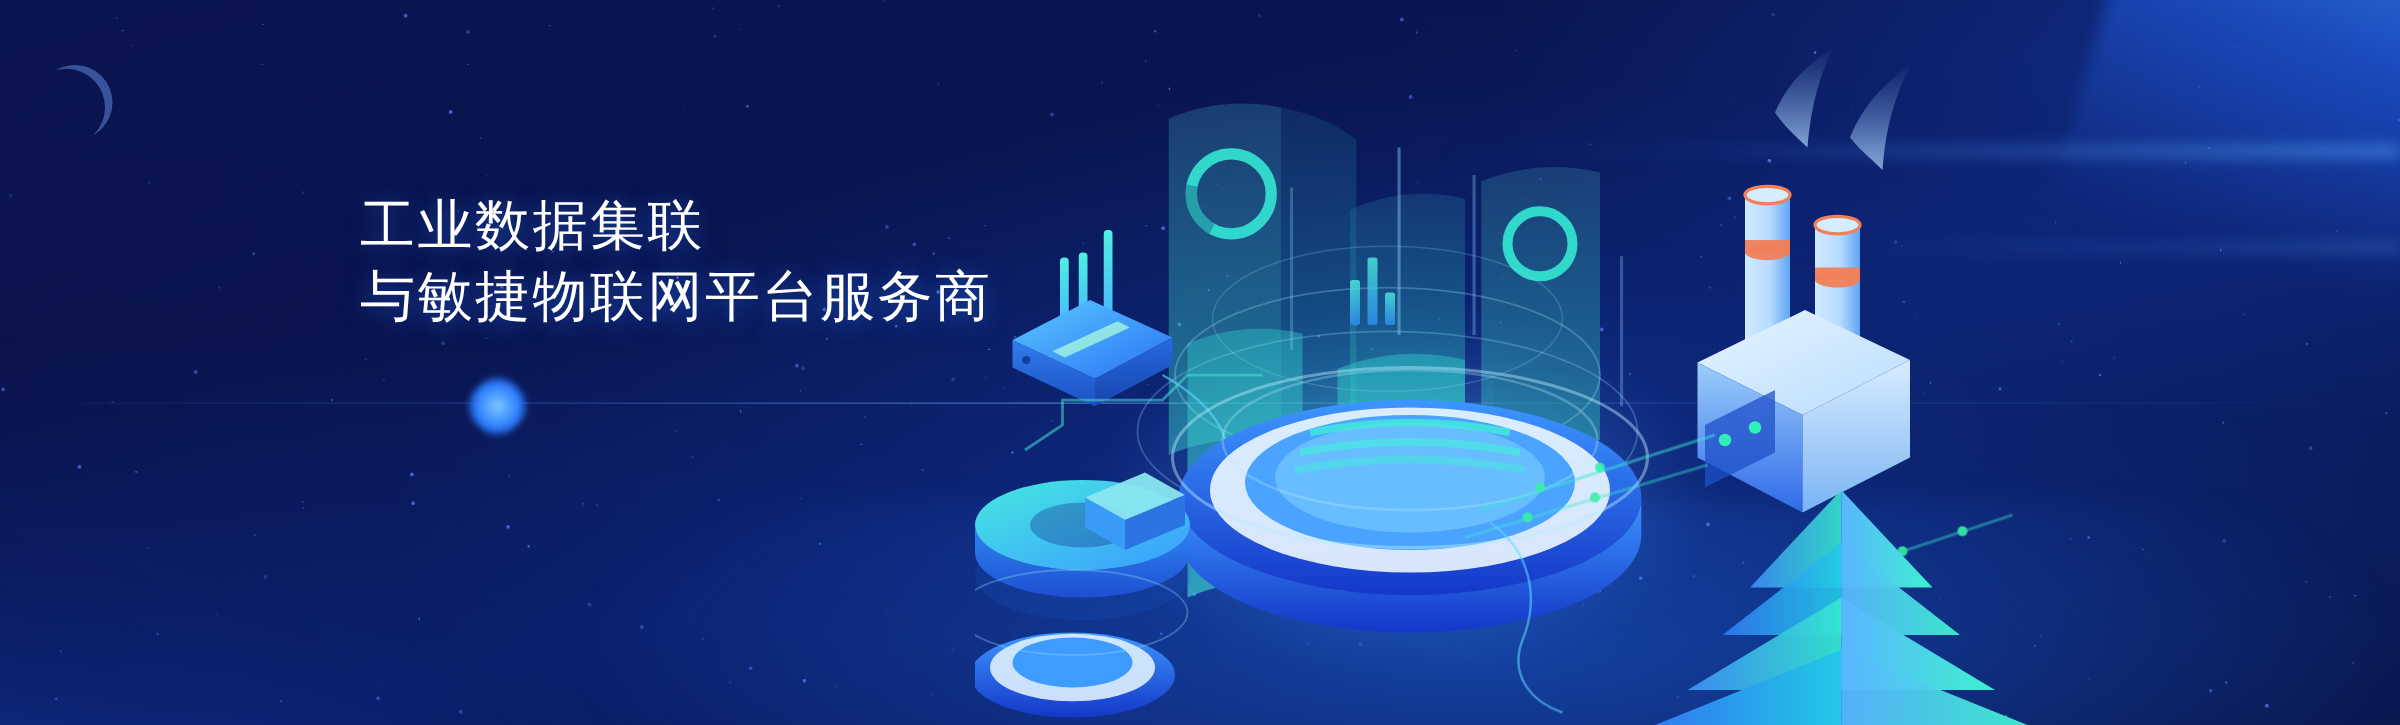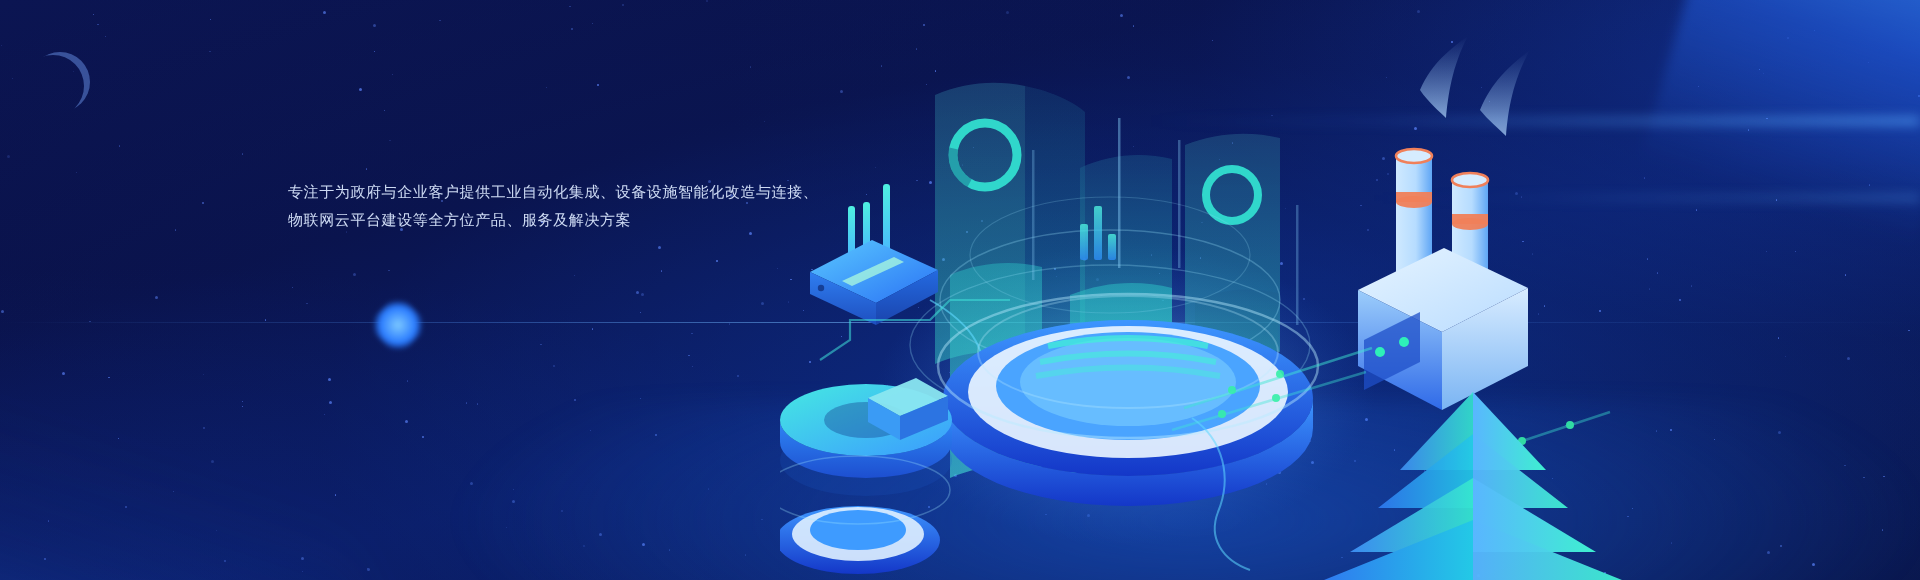--- a/index.html
+++ b/index.html
@@ -347,22 +347,22 @@
 
   <div class="beam beam-diag"></div>
   <div class="beam beam-h1"></div>
   <div class="beam beam-h2"></div>
   <div class="beam beam-bl"></div>
   <div class="floorglow"></div>
   <div class="hline" style="top:322px"></div>
   <div class="diamond" style="left:375px;top:302px"></div>
 
   <div class="copy">
-    <p class="subtitle">专注于为政府与企业客户提供工业自动化集成、设备设施智能化改造与连接、
-物联网云平台建设等全方位产品、服务及解决方案</p>
+    <h1 class="title">工业数据集联
+与敏捷物联网平台服务商</h1>
   </div>
 
   <div class="art">
     <svg width="1140" height="580" viewBox="0 0 1140 580" xmlns="http://www.w3.org/2000/svg">
       <defs>
         <linearGradient id="gTowerA" x1="0" y1="0" x2="0" y2="1">
           <stop offset="0" stop-color="#2d6f96" stop-opacity=".85"></stop>
           <stop offset="1" stop-color="#3ff0d2" stop-opacity=".75"></stop>
         </linearGradient>
         <linearGradient id="gTowerB" x1="0" y1="0" x2="0" y2="1">

